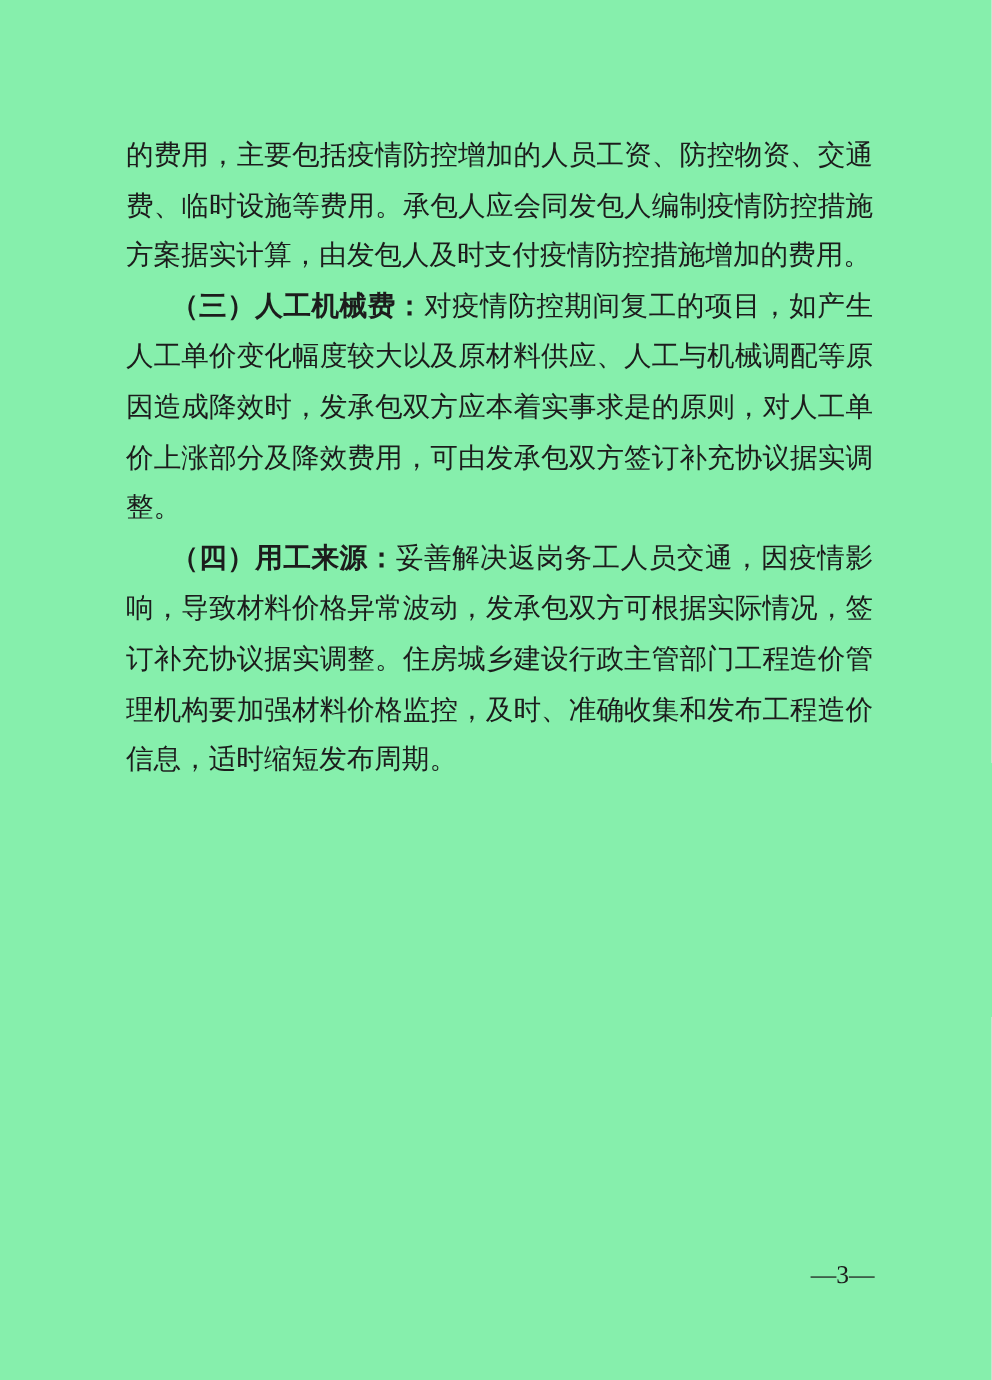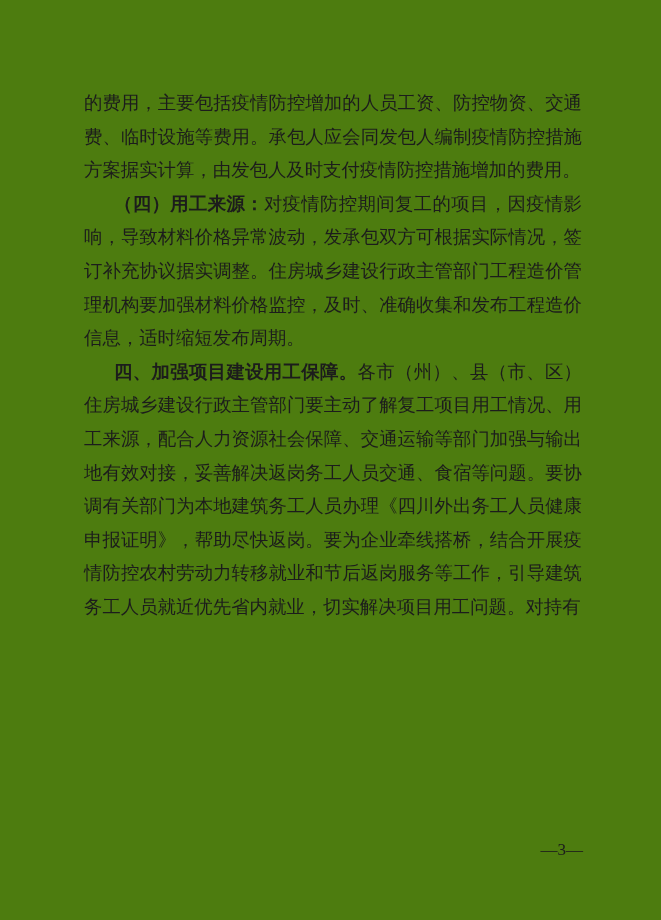--- a/index.html
+++ b/index.html
@@ -5,21 +5,21 @@
   html, body {
     margin: 0;
     padding: 0;
     background: #e8e8e8;
   }
   .page {
     position: relative;
     width: 661px;
     height: 920px;
     margin: 0 auto;
-    background: #4d7c0f;
+    background: #86efac;
     overflow: hidden;
     font-family: "Liberation Serif", "DejaVu Serif", serif;
   }
   .text-block {
     position: absolute;
     left: 84px;
     top: 87px;
     width: 498px;
   }
   .text-block p {
@@ -48,17 +48,17 @@
     letter-spacing: 0px;
     font-family: "Liberation Serif", "DejaVu Serif", serif;
   }
 </style>
 </head>
 <body>
 
 <div class="page">
   <div class="text-block">
       <p class=""><span class="seg">的费用，主要包括疫情防控增加的人员工资、防控物资、交通费、临时设施等费用。承包人应会同发包人编制疫情防控措施方案据实计算，由发包人及时支付疫情防控措施增加的费用。</span></p>
-      <p class="indent"><span class="seg bold">（四）用工来源：</span><span class="seg">对疫情防控期间复工的项目，因疫情影响，导致材料价格异常波动，发承包双方可根据实际情况，签订补充协议据实调整。住房城乡建设行政主管部门工程造价管理机构要加强材料价格监控，及时、准确收集和发布工程造价信息，适时缩短发布周期。</span></p>
-      <p class="indent"><span class="seg bold">四、加强项目建设用工保障。</span><span class="seg">各市（州）、县（市、区）住房城乡建设行政主管部门要主动了解复工项目用工情况、用工来源，配合人力资源社会保障、交通运输等部门加强与输出地有效对接，妥善解决返岗务工人员交通、食宿等问题。要协调有关部门为本地建筑务工人员办理《四川外出务工人员健康申报证明》，帮助尽快返岗。要为企业牵线搭桥，结合开展疫情防控农村劳动力转移就业和节后返岗服务等工作，引导建筑务工人员就近优先省内就业，切实解决项目用工问题。对持有</span></p>
+      <p class="indent"><span class="seg bold">（三）人工机械费：</span><span class="seg">对疫情防控期间复工的项目，如产生人工单价变化幅度较大以及原材料供应、人工与机械调配等原因造成降效时，发承包双方应本着实事求是的原则，对人工单价上涨部分及降效费用，可由发承包双方签订补充协议据实调整。</span></p>
+      <p class="indent"><span class="seg bold">（四）用工来源：</span><span class="seg">妥善解决返岗务工人员交通，因疫情影响，导致材料价格异常波动，发承包双方可根据实际情况，签订补充协议据实调整。住房城乡建设行政主管部门工程造价管理机构要加强材料价格监控，及时、准确收集和发布工程造价信息，适时缩短发布周期。</span></p>
     </div>
   <div class="page-number">—3—</div>
 </div>
 
 </body></html>

